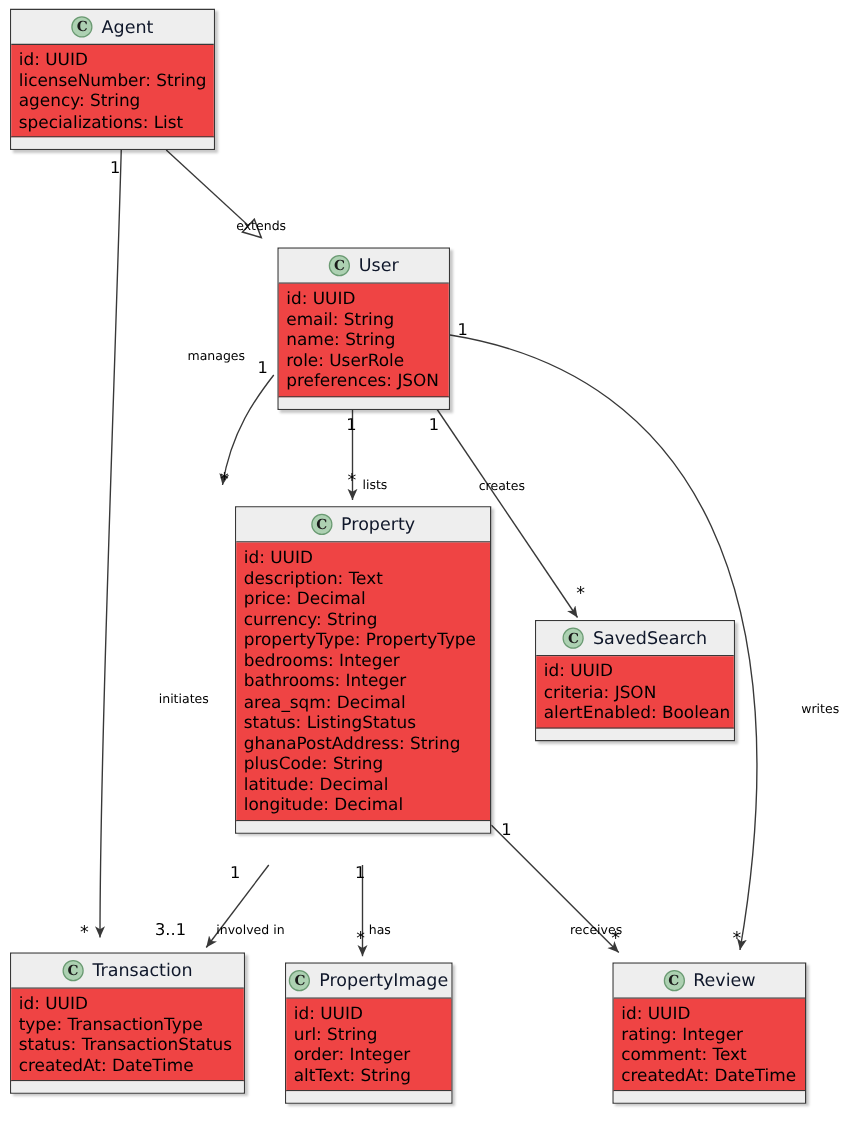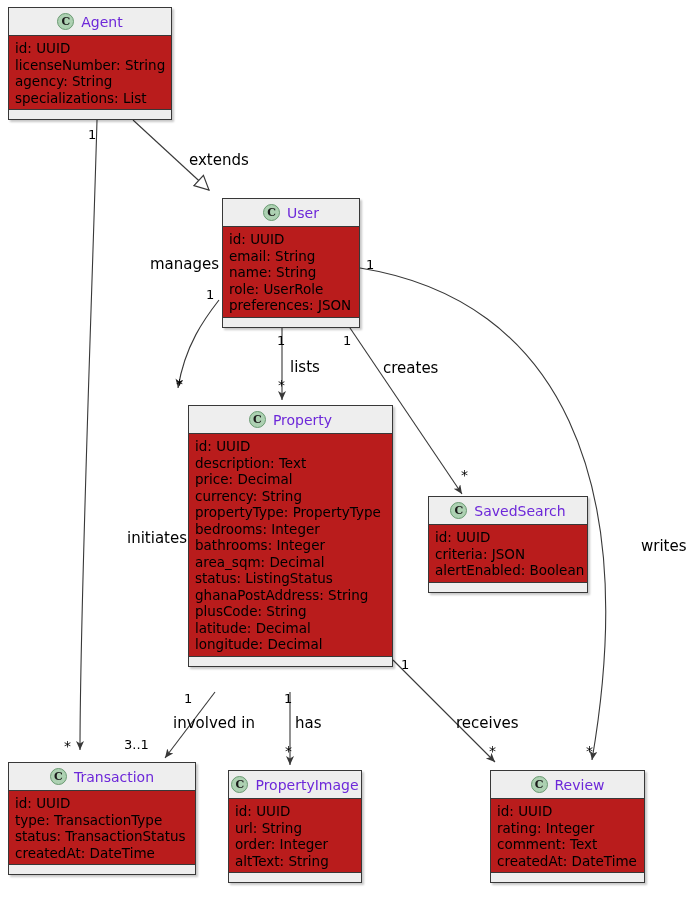--- a/index.html
+++ b/index.html
@@ -51,46 +51,47 @@
     align-items: center;
     justify-content: center;
     font-size: 11px;
     font-weight: bold;
     line-height: 1;
     color: #1A1A1A;
     font-family: "DejaVu Serif", serif;
   }
   .class-title {
     font-size: 14px;
-    color: #6d28d9;
+    color: #0f172a;
     white-space: nowrap;
   }
   .uml-attrs {
     box-sizing: border-box;
-    background: #b91c1c;
+    background: #ef4444;
     padding: 4px 6px 3px 6px;
     border-bottom: 1px solid #383838;
   }
   .attr {
     font-size: 13.5px;
     line-height: 16.5px;
     color: #000000;
     white-space: nowrap;
   }
   .uml-footer {
     height: 9px;
     background: #EEEEEE;
     box-sizing: border-box;
   }
   .edge-label {
     position: absolute;
-    font-size: 15px;
-    color: #000000;
-    white-space: nowrap;
-    line-height: 1;
+    font-size: 10px;
+    color: #000000;
+    white-space: nowrap;
+    line-height: 1;
+    margin-top: 24px;
   }
   .mult-label {
     position: absolute;
     font-size: 13px;
     color: #000000;
     white-space: nowrap;
     line-height: 1;
   }
   .mult-star {
     position: absolute;

